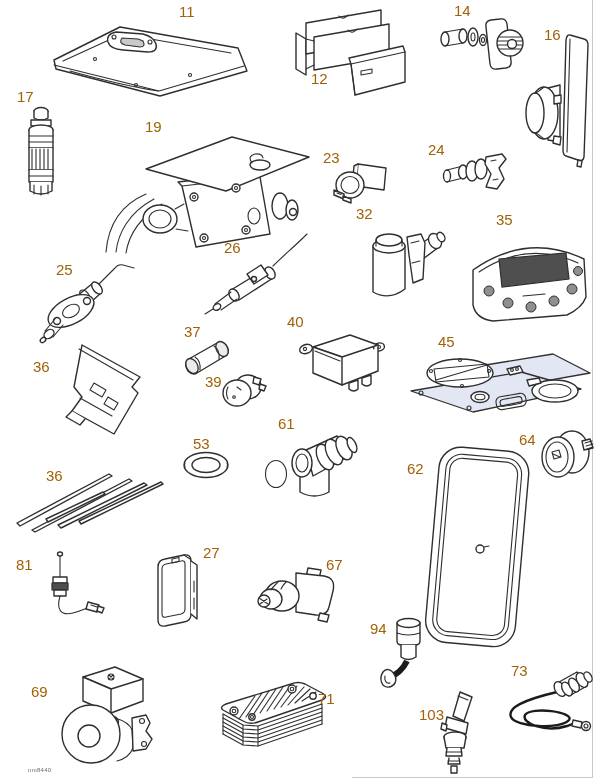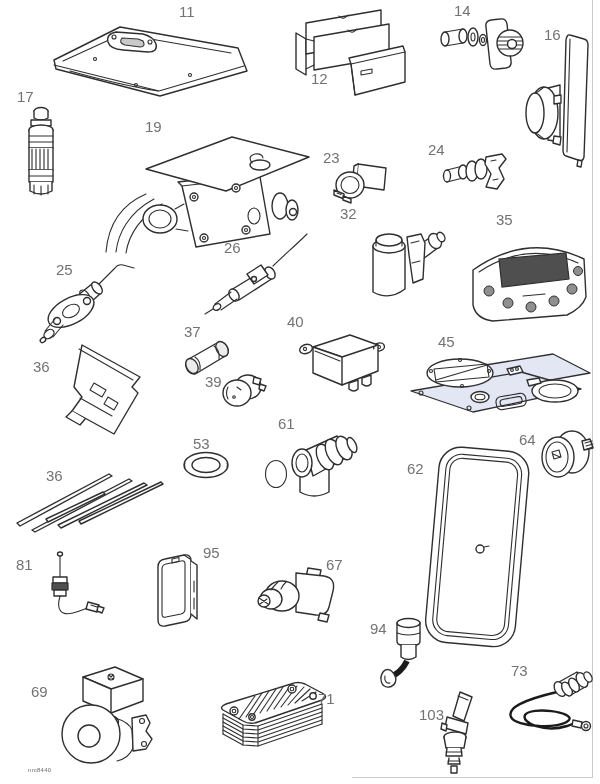--- a/index.html
+++ b/index.html
@@ -1,20 +1,20 @@
 <!DOCTYPE html>
 <html><head>
 <meta charset="utf-8">
 <style>
   html,body{margin:0;padding:0;background:#fff;}
   .canvas{position:relative;width:600px;height:784px;background:#ffffff;overflow:hidden;
           font-family:"Liberation Sans",sans-serif;}
   .part{position:absolute;}
   .part svg{display:block;overflow:visible;}
-  .lbl{position:absolute;font-size:15px;line-height:15px;color:#737373;
+  .lbl{position:absolute;font-size:15px;line-height:15px;color:#a16207;
        font-family:"Liberation Sans",sans-serif;}
   .watermark{position:absolute;left:28px;top:767px;font-size:6px;color:#6d6d6d;
              letter-spacing:.3px;}
   .edge-v{position:absolute;left:592px;top:0;width:1px;height:778px;background:#c9c9ce;}
   .edge-h{position:absolute;left:352px;top:777px;width:241px;height:1px;background:#c9c9ce;}
   
   .o{fill:#fff;stroke:#2f2f2f;stroke-width:1.4;stroke-linejoin:round;stroke-linecap:round}
   .l{fill:none;stroke:#2f2f2f;stroke-width:1.1;stroke-linejoin:round;stroke-linecap:round}
   .g{fill:#c9c9c9;stroke:#2f2f2f;stroke-width:1.1}
   .d{fill:#4f4f4f;stroke:#2f2f2f;stroke-width:1.2}
@@ -472,34 +472,34 @@
   <span class="lbl" style="left:179px;top:4px">11</span>
   <span class="lbl" style="left:311px;top:71px">12</span>
   <span class="lbl" style="left:454px;top:3px">14</span>
   <span class="lbl" style="left:544px;top:27px">16</span>
   <span class="lbl" style="left:17px;top:89px">17</span>
   <span class="lbl" style="left:145px;top:119px">19</span>
   <span class="lbl" style="left:323px;top:150px">23</span>
   <span class="lbl" style="left:428px;top:142px">24</span>
   <span class="lbl" style="left:56px;top:262px">25</span>
   <span class="lbl" style="left:224px;top:240px">26</span>
-  <span class="lbl" style="left:340px;top:206px">32</span>
+  <span class="lbl" style="left:356px;top:206px">32</span>
   <span class="lbl" style="left:496px;top:212px">35</span>
   <span class="lbl" style="left:33px;top:359px">36</span>
   <span class="lbl" style="left:184px;top:324px">37</span>
   <span class="lbl" style="left:205px;top:374px">39</span>
   <span class="lbl" style="left:287px;top:314px">40</span>
   <span class="lbl" style="left:438px;top:334px">45</span>
   <span class="lbl" style="left:46px;top:468px">36</span>
   <span class="lbl" style="left:193px;top:436px">53</span>
   <span class="lbl" style="left:278px;top:416px">61</span>
   <span class="lbl" style="left:407px;top:461px">62</span>
   <span class="lbl" style="left:519px;top:432px">64</span>
   <span class="lbl" style="left:16px;top:557px">81</span>
-  <span class="lbl" style="left:203px;top:545px">95</span>
+  <span class="lbl" style="left:203px;top:545px">27</span>
   <span class="lbl" style="left:326px;top:557px">67</span>
   <span class="lbl" style="left:31px;top:684px">69</span>
   <span class="lbl" style="left:318px;top:691px">71</span>
   <span class="lbl" style="left:370px;top:621px">94</span>
   <span class="lbl" style="left:511px;top:663px">73</span>
   <span class="lbl" style="left:419px;top:707px">103</span>
 
   <span class="watermark">nm8440</span>
 </div>
 

